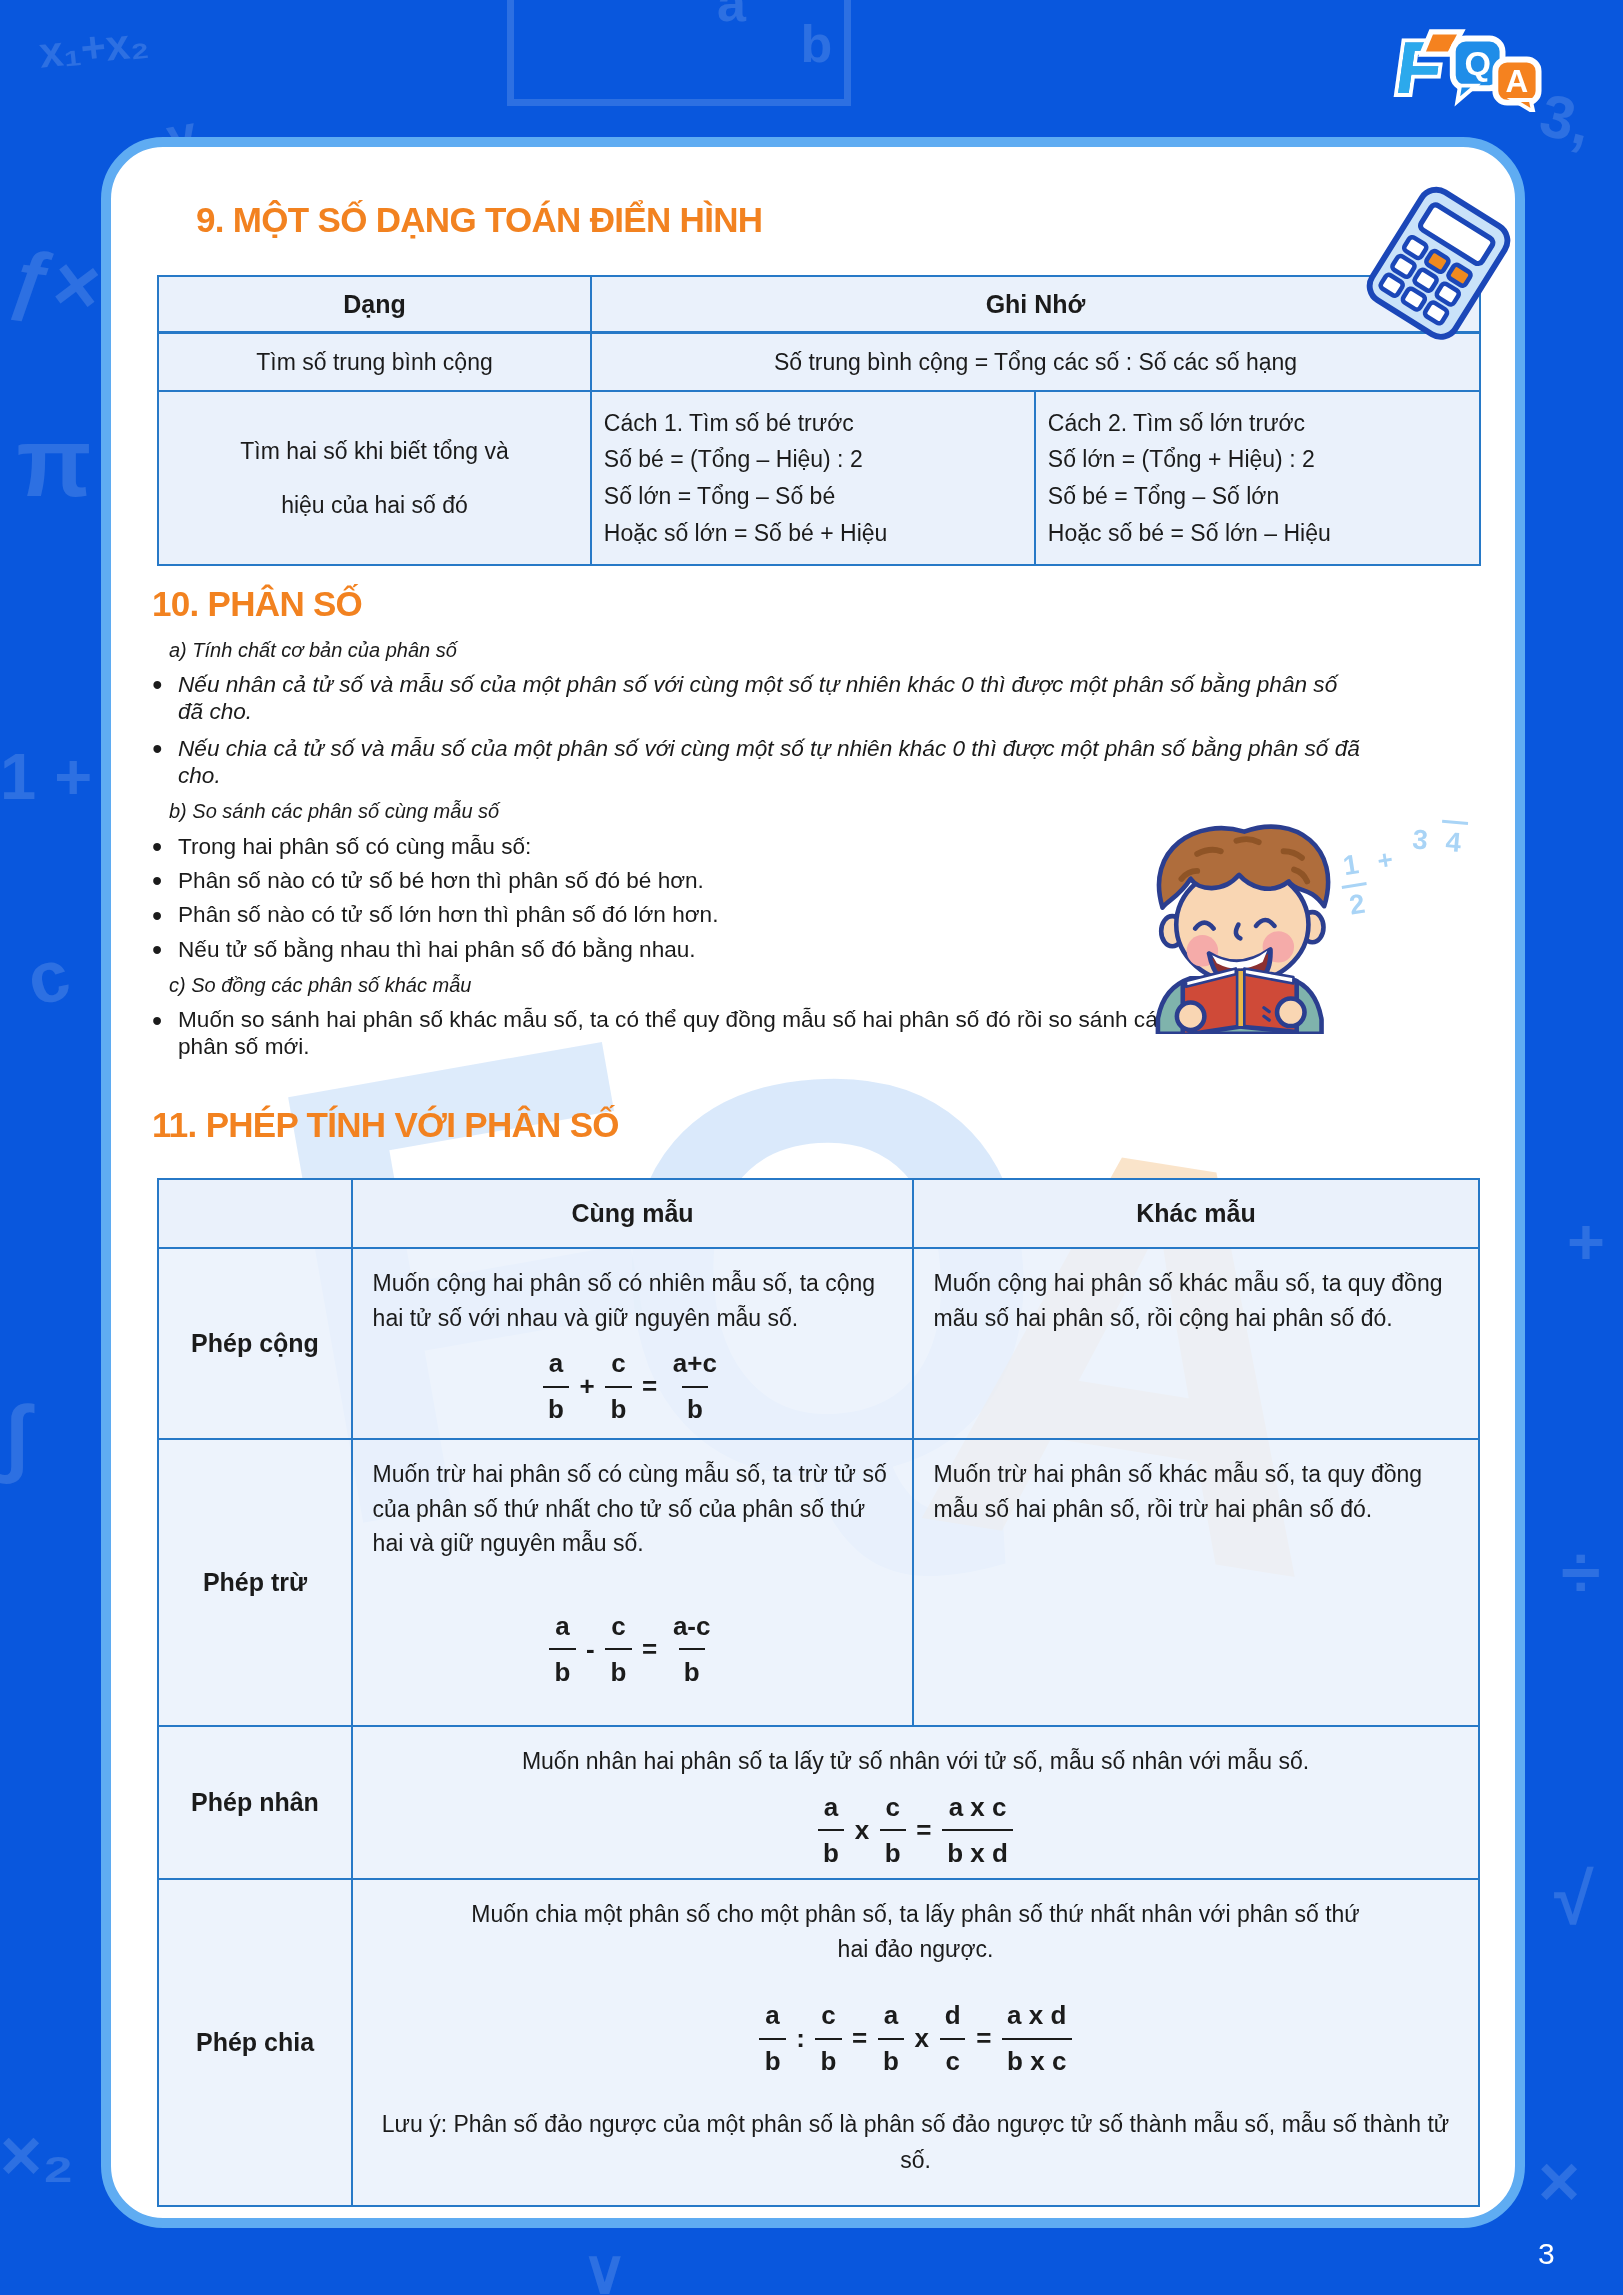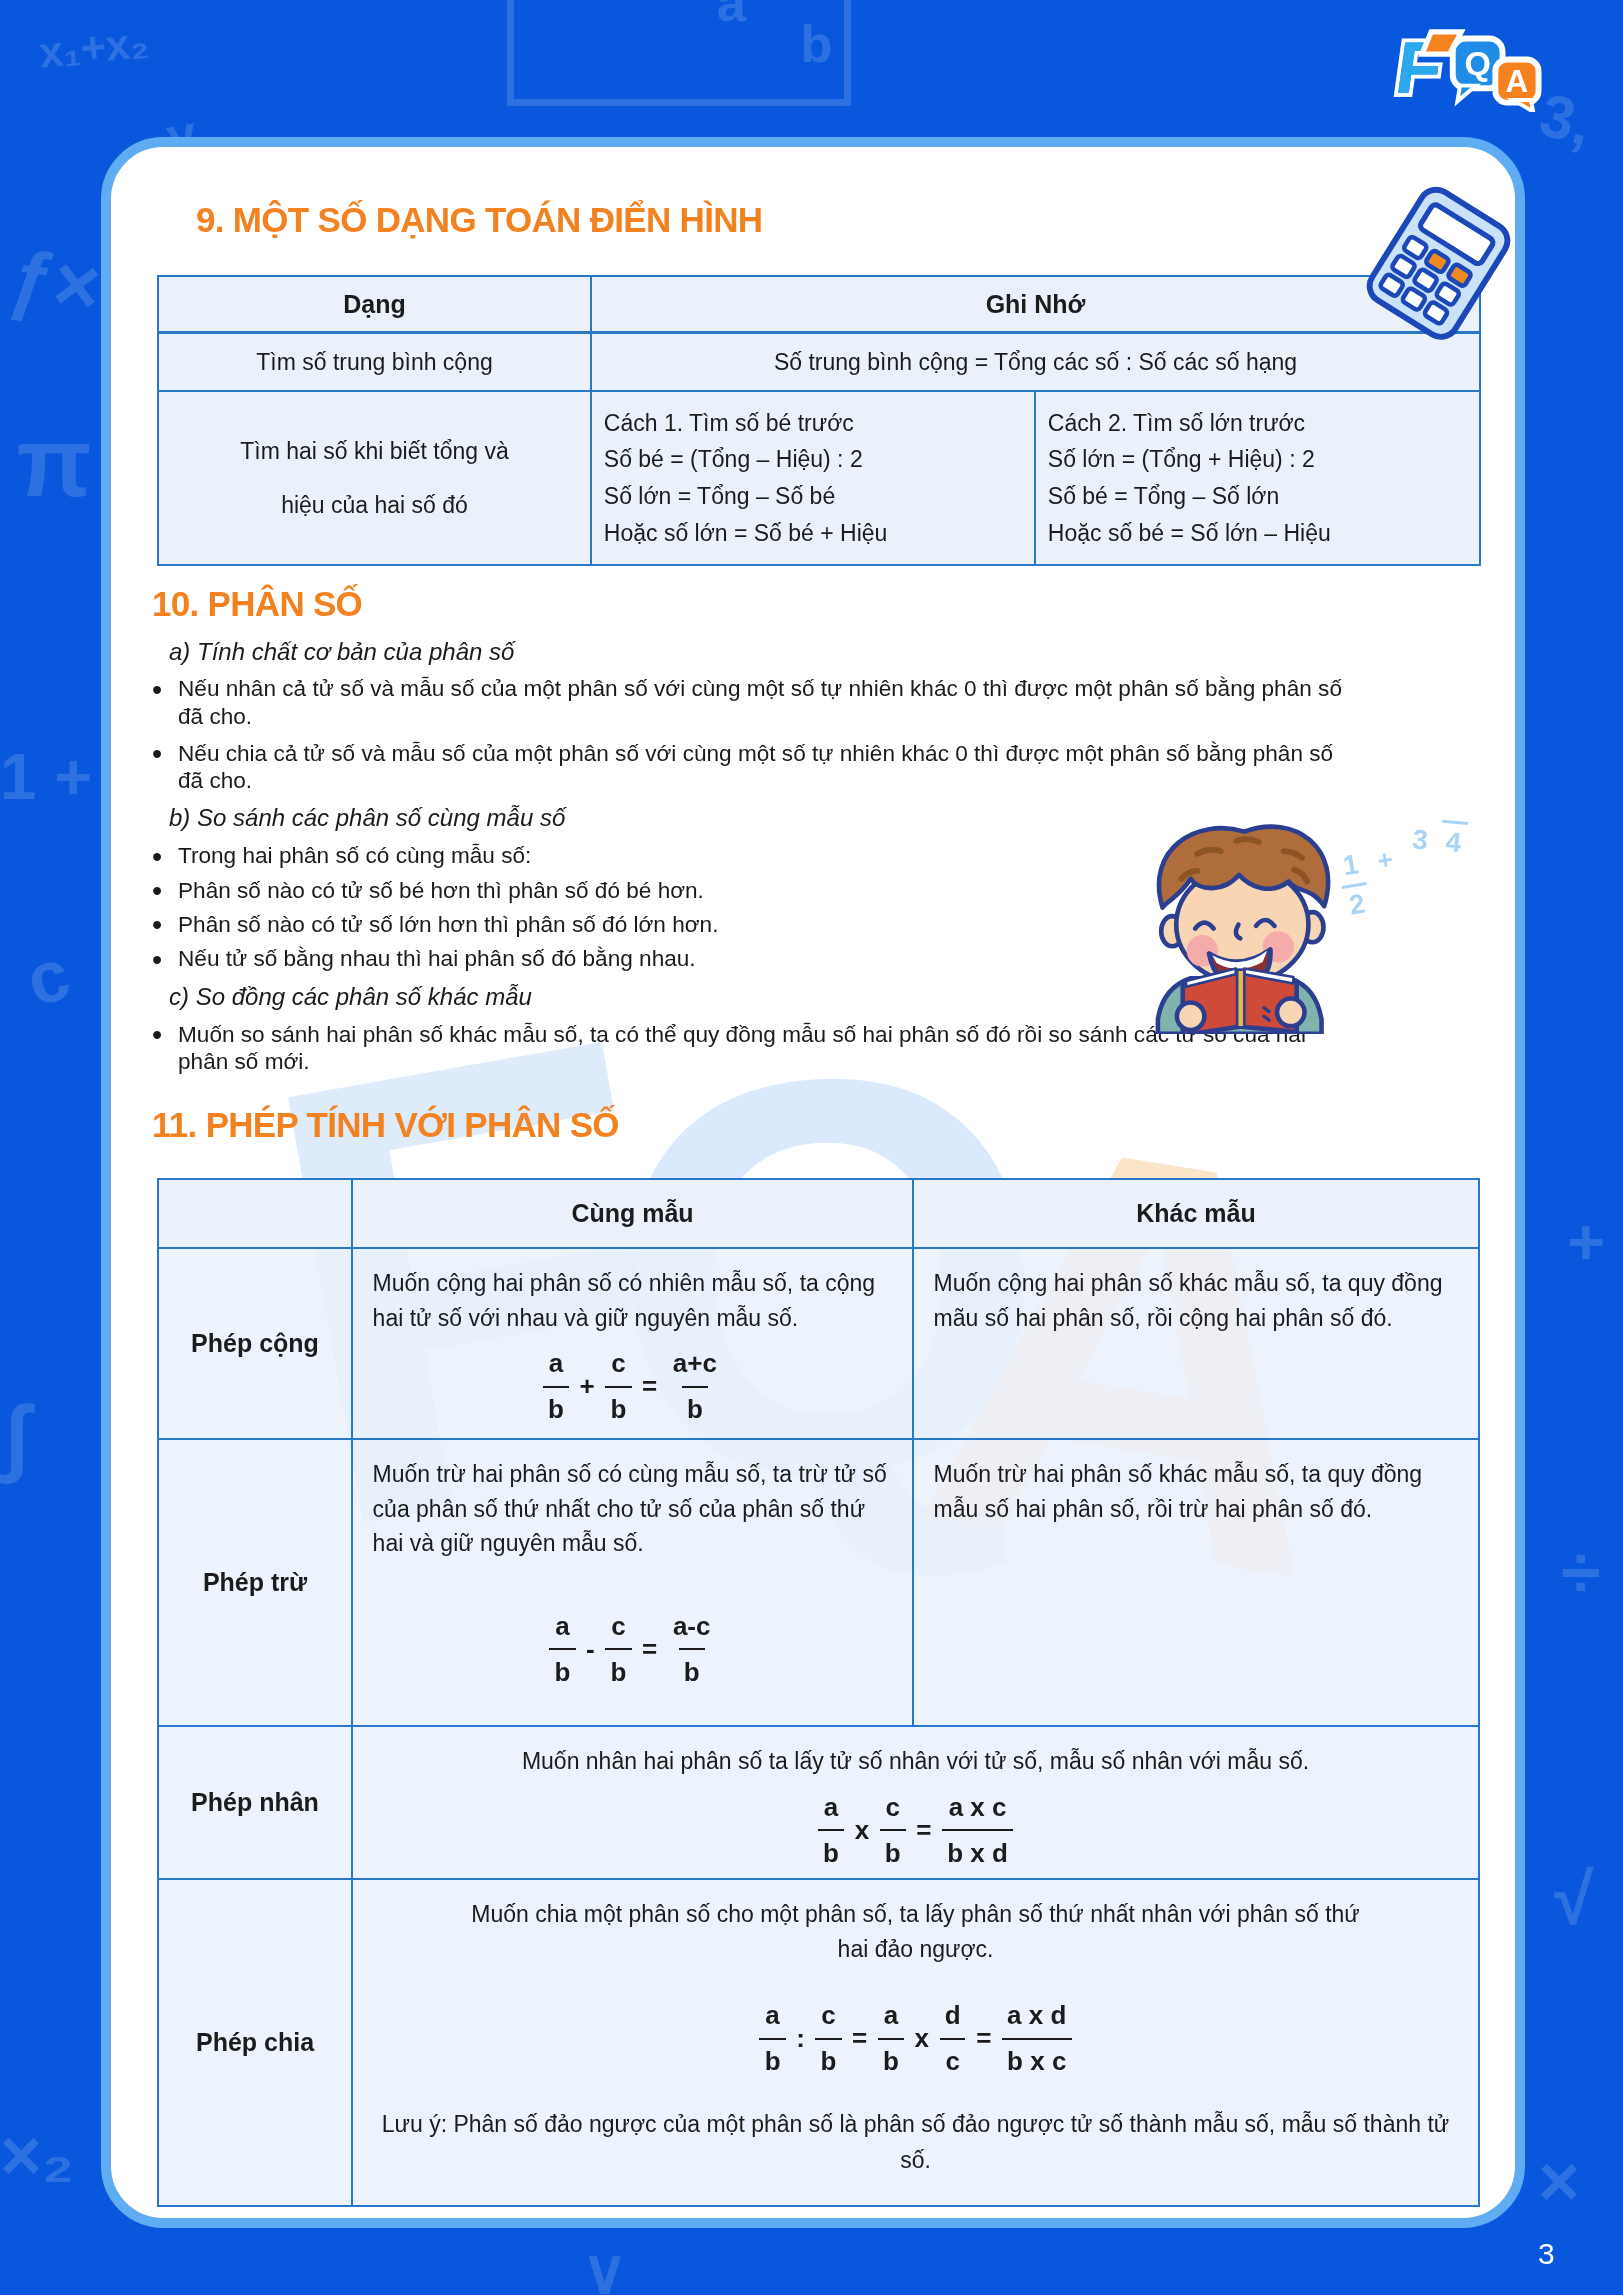--- a/index.html
+++ b/index.html
@@ -41,25 +41,25 @@
   
   .formula{display:flex;justify-content:center;align-items:center;margin-top:9.2px;
            font-size:26px;font-weight:700;color:#1b1b1b;}
   .frac{display:inline-flex;flex-direction:column;align-items:center;margin:0 2.6px;}
   .frac .n{padding:0 5.2px 2.6px;}
   .frac .d{border-top:2.6px solid #1b1b1b;padding:2.6px 5.2px 0;}
   .fop{margin:0 7.9px;}
   .note{margin-top:17px;font-size:23px;line-height:1.55;text-align:center;}
   
   .prose{position:absolute;left:152px;top:627px;width:1328px;z-index:3;font-size:22.6px;line-height:1.2;}
-  .it{font-style:italic;font-size:24px;margin:10.5px 0 9.2px 17px;}
+  .it{font-style:italic;font-size:20px;margin:10.5px 0 9.2px 17px;}
   ul.blist{list-style:none;margin:0;padding:0;}
   .blist li{position:relative;padding-left:26px;margin-bottom:9.8px;}
   .blist li::before{content:"\2022";position:absolute;left:0;top:-2.6px;font-size:29px;}
-  #ba{width:1211px;}
+  #ba{width:1211px;font-style:italic;}
   #bb li{margin-bottom:7.2px;}
   #bc{width:1158px;}
   
   .art{position:absolute;z-index:4;}
   #boy{left:1099px;top:808px;width:288px;height:226px;}
   #fracdoodle{left:1338px;top:841px;color:#A9D4F6;font-weight:700;font-size:27.5px;transform:rotate(-9deg);z-index:3;}
   #fracdoodle .frac .d{border-top:3.3px solid #A9D4F6;}
   #fracdoodle .f2{transform:rotate(14deg) translateY(-10.5px);display:inline-block;}
   #fracdoodle .fop{margin:0 3.9px;font-size:26px;}
   #calc{left:1358px;top:185px;width:160px;height:160px;}

